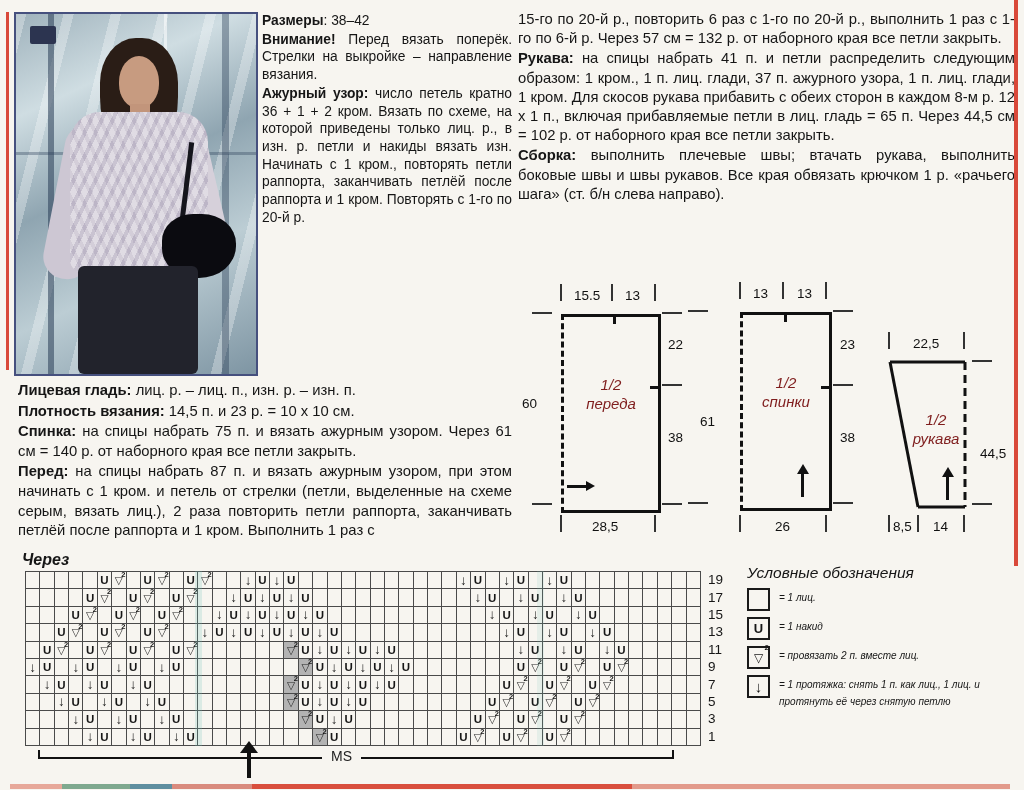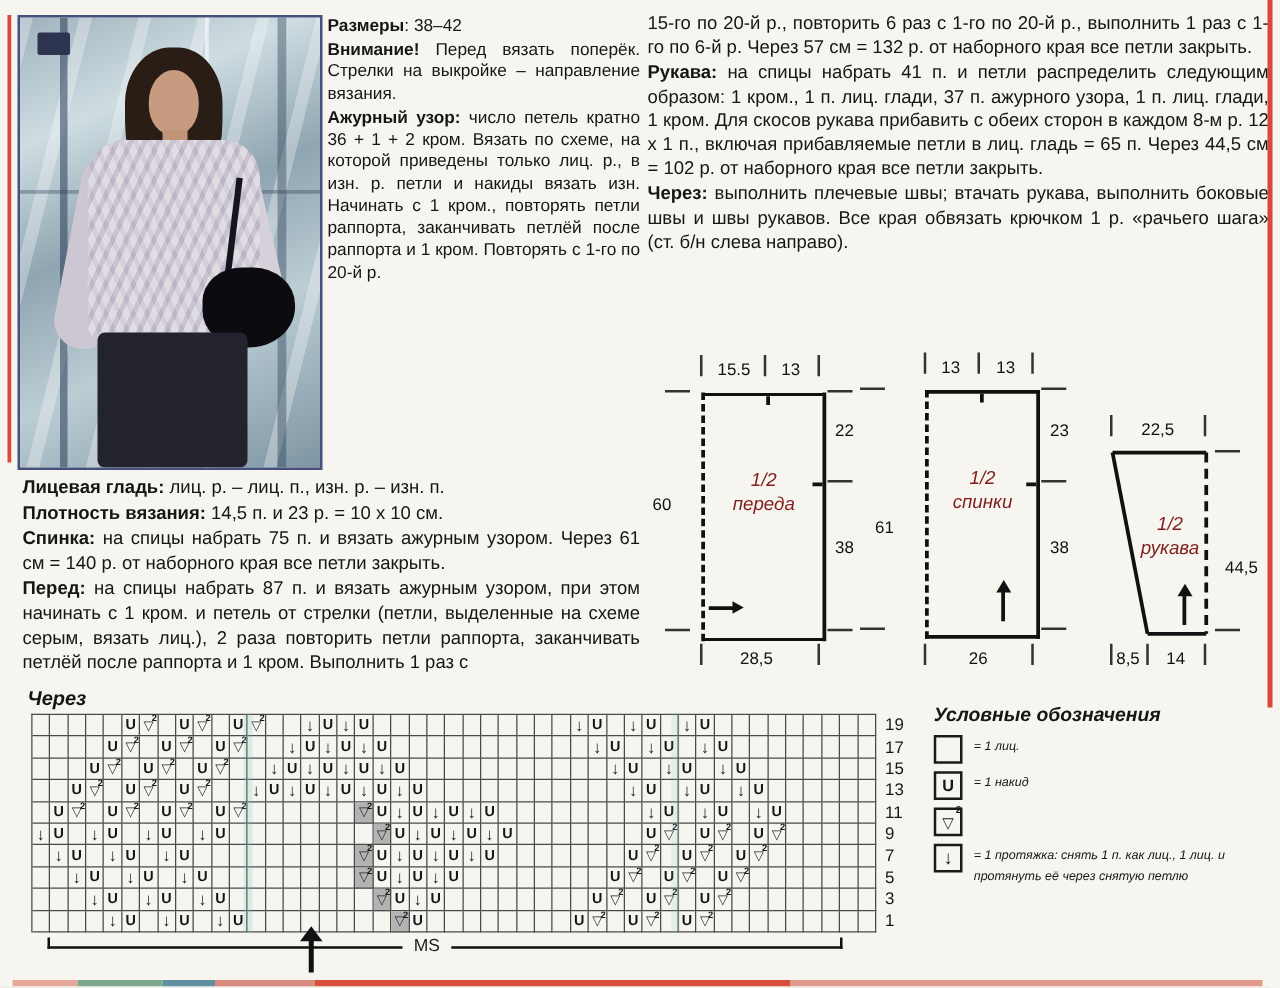--- a/index.html
+++ b/index.html
@@ -49,21 +49,21 @@
   .ms-line{left:38px;top:757px;width:636px;border-top:2px solid #111;}
   .ms-line::before,.ms-line::after{content:"";position:absolute;top:-9px;width:2px;height:9px;background:#111;}
   .ms-line::before{left:0;} .ms-line::after{right:0;}
   .ms-label{left:322px;top:748px;background:#f7f5f0;padding:0 9px;font-size:14px;color:#222;}
   .chart-arrow-shaft{left:247px;top:751px;width:4px;height:27px;background:#111;}
   .chart-arrow-head{left:240px;top:741px;width:0;height:0;border-left:9px solid transparent;
       border-right:9px solid transparent;border-bottom:12px solid #111;}
   .artifact{position:absolute;top:571px;height:175px;width:7px;background:rgba(120,195,185,.22);}
   
   .legend{left:747px;top:564px;width:272px;}
-  .legend-title{font-weight:bold;font-style:italic;font-size:15.5px;margin-bottom:6px;}
+  .legend-title{font-weight:normal;font-style:italic;font-size:15.5px;margin-bottom:6px;}
   .lg-row{display:flex;gap:9px;margin-top:6px;align-items:flex-start;}
   .lg-box{flex:0 0 auto;width:19px;height:19px;border:2px solid #1a1a1a;position:relative;
       display:flex;align-items:center;justify-content:center;}
   .lg-box.c-U::before{content:"U";font-weight:bold;font-size:13px;}
   .lg-box.c-V::before{content:"↓";font-weight:bold;font-size:15px;}
   .lg-box.c-A::before{content:"▽";font-size:12px;}
   .lg-box.c-A::after{content:"2";position:absolute;top:-5px;right:-1px;font-size:8px;font-weight:bold;}
   .lg-text{font-style:italic;font-size:10px;line-height:17px;padding-top:1px;}
   
   .edge{position:absolute;}
@@ -99,21 +99,21 @@
     </div>
   <div class="abs tcol leftlower">
       <p><b>Лицевая гладь:</b> лиц. р. – лиц. п., изн. р. – изн. п.</p>
       <p><b>Плотность вязания:</b> 14,5 п. и 23 р. = 10 х 10 см.</p>
       <p><b>Спинка:</b> на спицы набрать 75 п. и вязать ажурным узором. Через 61 см = 140 р. от наборного края все петли закрыть.</p>
       <p><b>Перед:</b> на спицы набрать 87 п. и вязать ажурным узором, при этом начинать с 1 кром. и петель от стрелки (петли, выделенные на схеме серым, вязать лиц.), 2 раза повторить петли раппорта, заканчивать петлёй после раппорта и 1 кром. Выполнить 1 раз с</p>
     </div>
   <div class="abs tcol rightcol">
       <p>15-го по 20-й р., повторить 6 раз с 1-го по 20-й р., выполнить 1 раз с 1-го по 6-й р. Через 57 см = 132 р. от наборного края все петли закрыть.</p>
       <p><b>Рукава:</b> на спицы набрать 41 п. и петли распределить следующим образом: 1 кром., 1 п. лиц. глади, 37 п. ажурного узора, 1 п. лиц. глади, 1 кром. Для скосов рукава прибавить с обеих сторон в каждом 8-м р. 12 х 1 п., включая прибавляемые петли в лиц. гладь = 65 п. Через 44,5 см = 102 р. от наборного края все петли закрыть.</p>
-      <p><b>Через:</b> выполнить плечевые швы; втачать рукава, выполнить боковые швы и швы рукавов. Все края обвязать крючком 1 р. «рачьего шага» (ст. б/н слева направо).</p>
+      <p><b>Сборка:</b> выполнить плечевые швы; втачать рукава, выполнить боковые швы и швы рукавов. Все края обвязать крючком 1 р. «рачьего шага» (ст. б/н слева направо).</p>
     </div>
 
   <div class="piece" style="left:561px;top:314px;width:94px;height:193px;border-left:3px dashed #111;">
     <div class="notch" style="left:49px;"></div>
     <div style="position:absolute;right:0;top:69px;width:8px;height:2.5px;background:#111;"></div>
     <div class="plabel" style="top:58px;">
       <div>1/2</div>
         <div>переда</div>
     </div>
     <div class="arrow-r" style="left:3px;top:168px;"></div>
@@ -682,20 +682,21 @@
         <div class="lg-row">
           <span class="lg-box c-."></span>
           <span class="lg-text">= 1 лиц.</span>
         </div>
         <div class="lg-row">
           <span class="lg-box c-U"></span>
           <span class="lg-text">= 1 накид</span>
         </div>
         <div class="lg-row">
           <span class="lg-box c-A"></span>
+          <span class="lg-text">= провязать 2 п. вместе лиц.</span>
         </div>
         <div class="lg-row">
           <span class="lg-box c-V"></span>
           <span class="lg-text">= 1 протяжка: снять 1 п. как лиц., 1 лиц. и протянуть её через снятую петлю</span>
         </div>
       </div>
   </div>
 
   <div class="edge" style="left:1014px;top:0;width:4px;height:566px;background:#d9493a;"></div>
   <div class="edge" style="left:10px;top:784px;width:52px;height:5px;background:#e7a89a;"></div>

